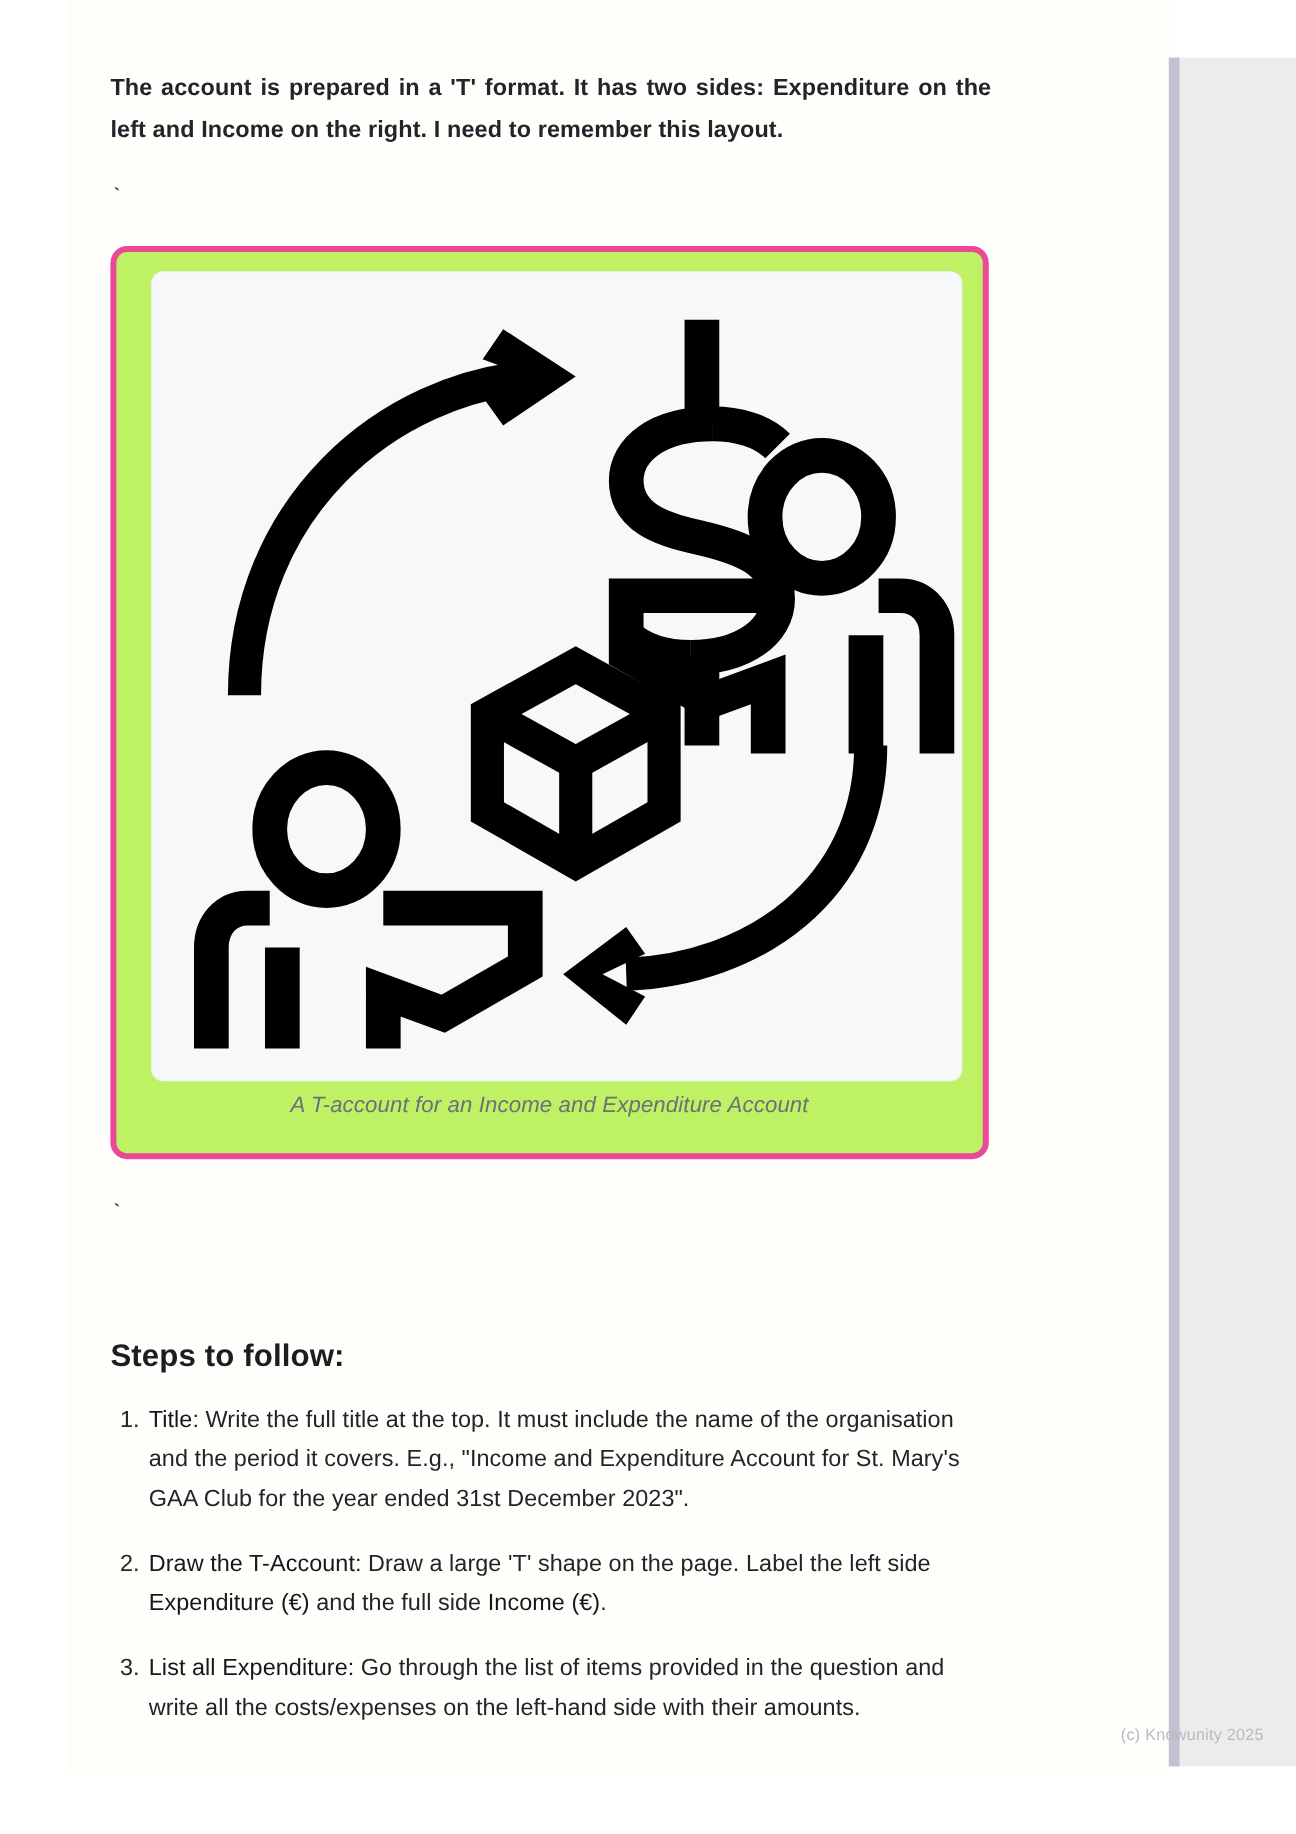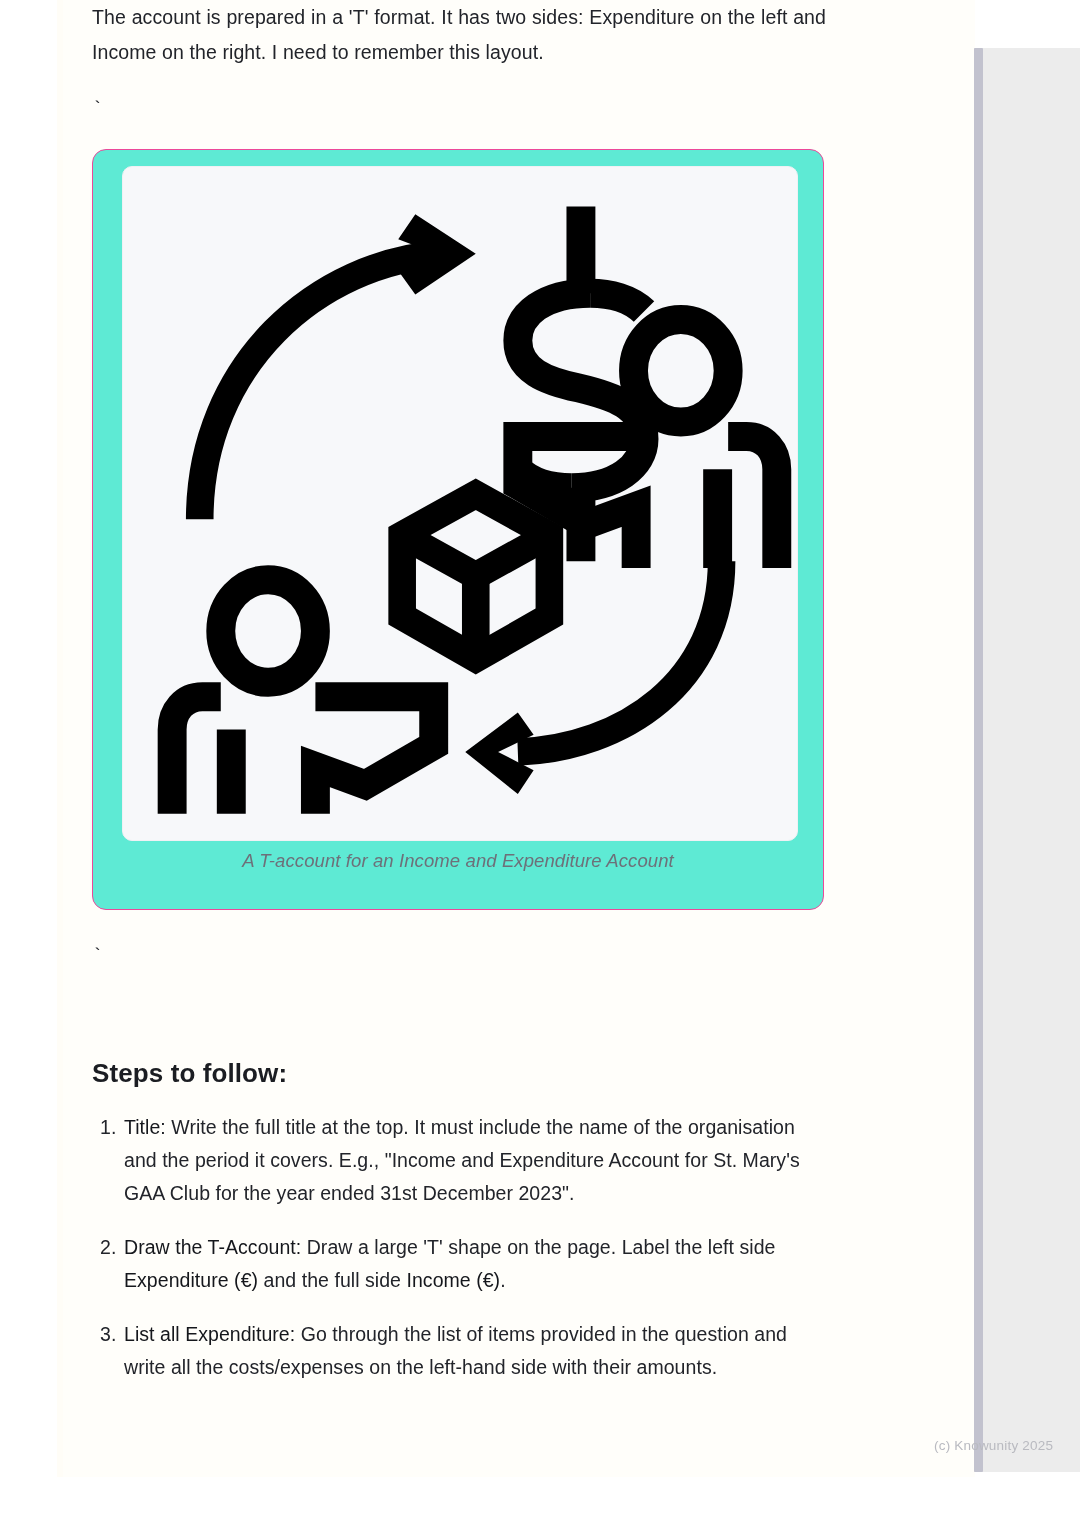--- a/index.html
+++ b/index.html
@@ -57,41 +57,43 @@
 
   .para {
     font-size: 19.5px;
     line-height: 35px;
     color: #22242a;
     text-align: justify;
     margin: 0;
     letter-spacing: .1px;
   }
   #intro-paragraph {
+    padding-top: 56px;
+    font-weight: bold;
   }
 
   .tick-marker {
     font-size: 18px;
     line-height: 20px;
     color: #22242a;
     font-family: "Liberation Mono", monospace;
     height: 20px;
   }
   #tick-one { margin-top: 29px; }
   #tick-two { margin-top: 36px; }
 
   
   #figure-card {
     margin-top: 30px;
     width: 732px;
     height: 761px;
     box-sizing: border-box;
-    border: 1px solid #ec4899;
+    border: 5px solid #ec4899;
     border-radius: 14px;
-    background: #5eead4;
+    background: #bef264;
     position: relative;
   }
   #figure-frame {
     position: absolute;
     left: 29px; top: 16px;
     width: 674px; height: 673px;
     border: 1px solid #f0f1f4;
     border-radius: 10px;
     background: #f7f8fa;
     overflow: hidden;

